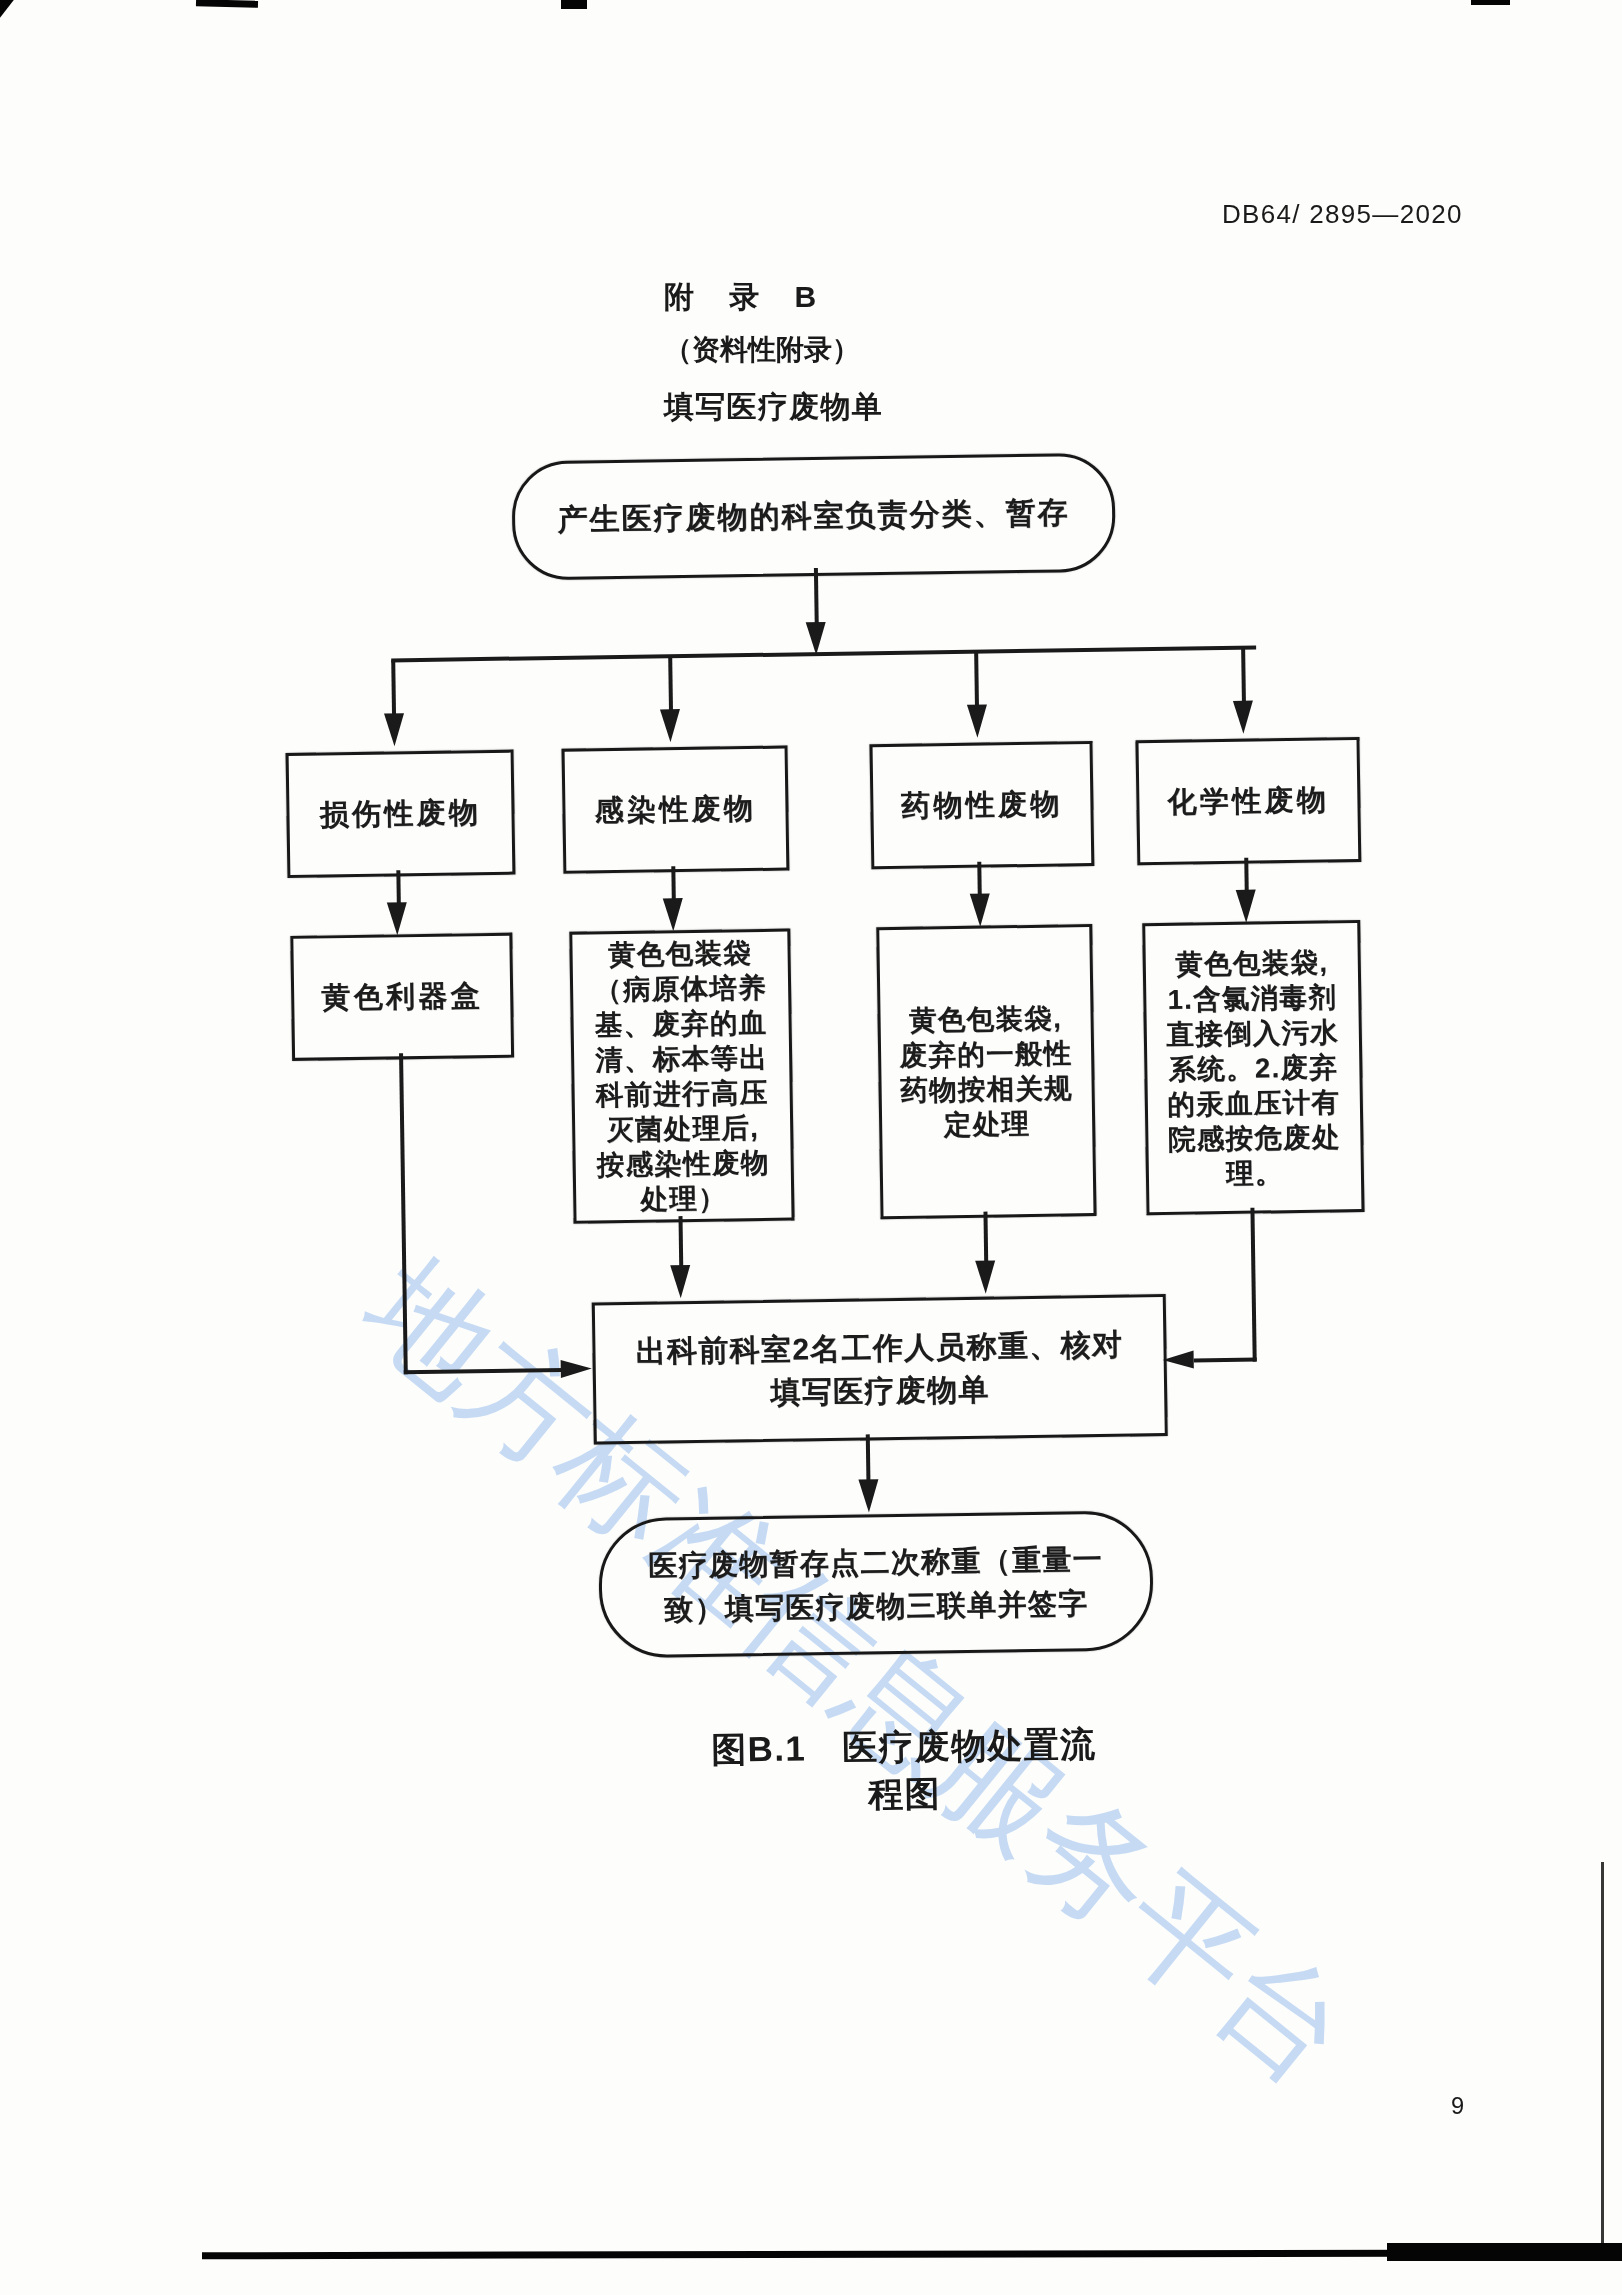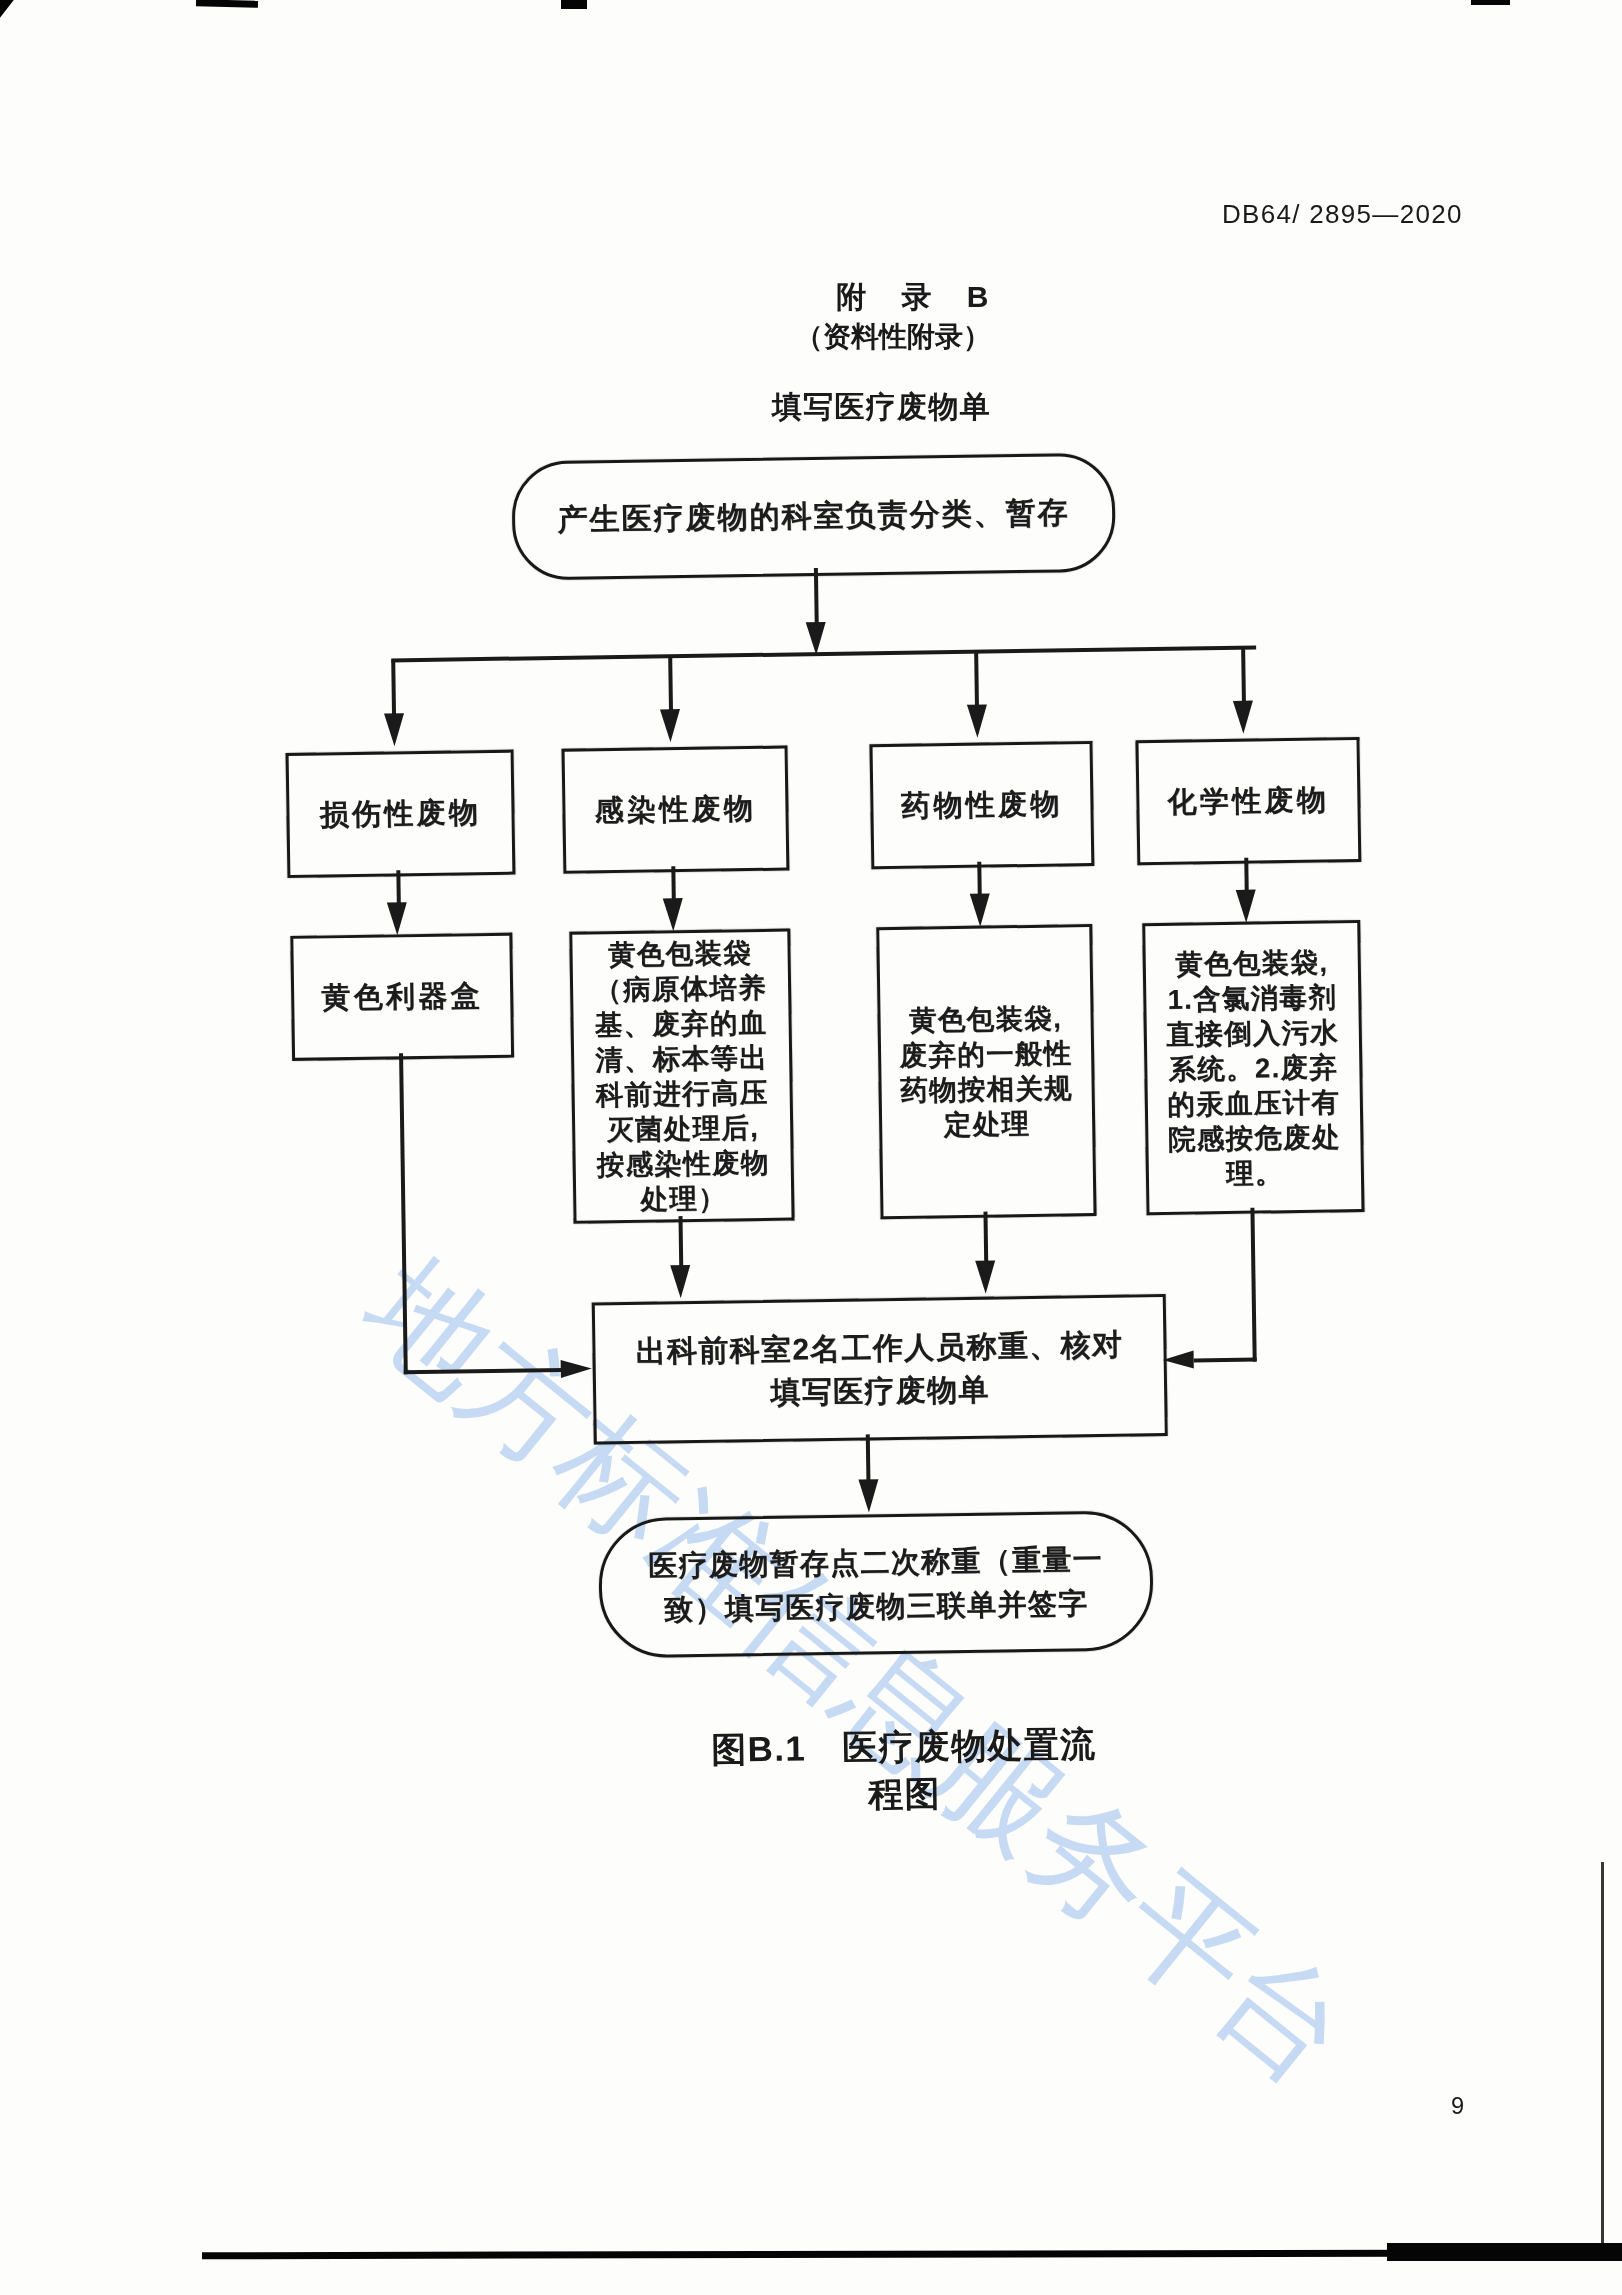--- a/index.html
+++ b/index.html
@@ -12,23 +12,23 @@
   
   .watermark{
     position:absolute; left:383px; top:1207px; z-index:1;
     font-size:123px; letter-spacing:-1.3px; white-space:nowrap;
     color:#b4d0f0; opacity:.75; font-weight:400;
     transform:rotate(39deg); transform-origin:0 50%;
     pointer-events:none;
   }
   
   .doc-header{position:absolute; left:1222px; top:199px; font-size:26px; letter-spacing:1.3px; z-index:3;}
-  .title-line{position:absolute; left:664px; width:327px; text-align:right; z-index:3;}
+  .title-line{position:absolute; left:664px; width:327px; text-align:left; z-index:3;}
   .t1{top:277px; font-size:30px; font-weight:700; letter-spacing:2.6px;}
-  .t2{top:318px; font-size:28px; font-weight:600;}
+  .t2{top:331px; font-size:28px; font-weight:600;}
   .t3{top:387px; font-size:30px; font-weight:700; letter-spacing:1.3px;}
   .page-num{position:absolute; left:1438px; top:2093px; width:39px; text-align:center; font-size:23.6px; z-index:3;}
   
   .flowchart{position:absolute; left:0; top:0; width:1623px; height:2295px; z-index:2;
              transform:rotate(-0.85deg); transform-origin:824px 1047px;}
   .fc-box{
     position:absolute; border:3.9px solid #181818; background:transparent;
     display:flex; align-items:center; justify-content:center;
     box-shadow:0 0 1.3px rgba(0,0,0,.55);
   }

